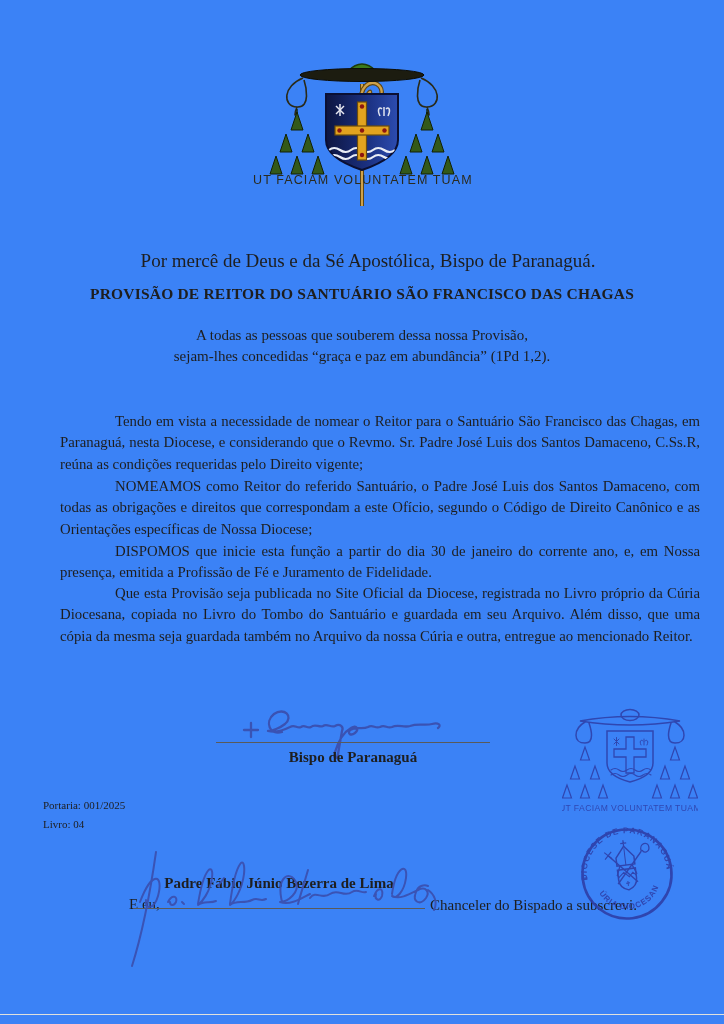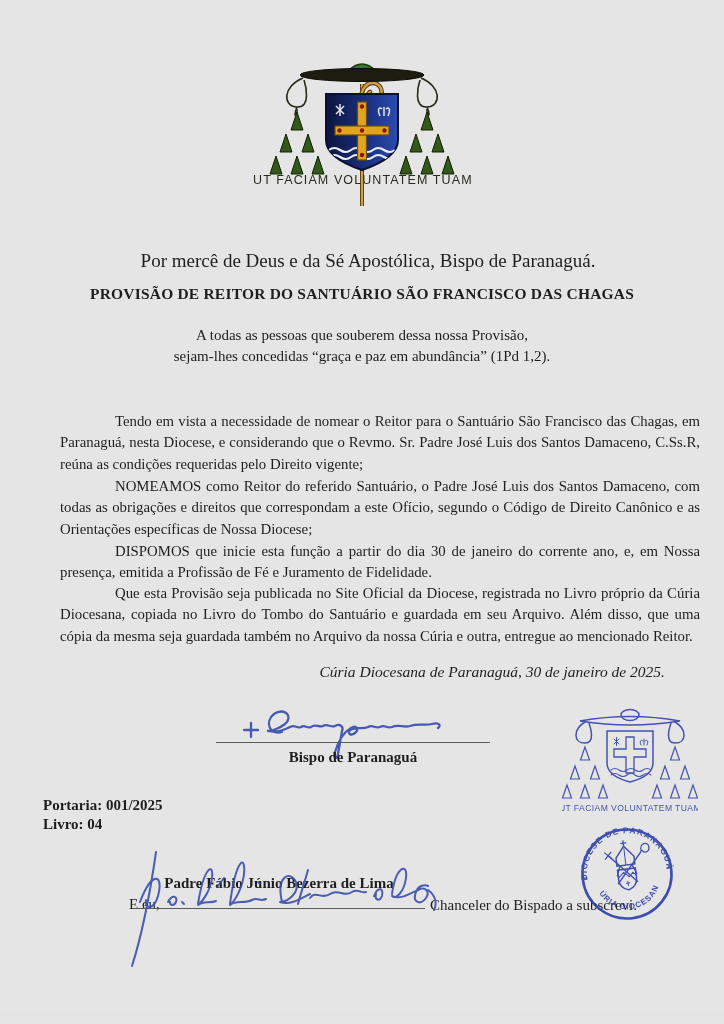--- a/index.html
+++ b/index.html
@@ -1,28 +1,28 @@
 <!DOCTYPE html>
 <html><head>
 <meta charset="utf-8">
 <style>
   html,body{margin:0;padding:0;background:#ffffff;}
-  #page{position:relative;width:724px;height:1024px;background:#e5e5e5;overflow:hidden;
+  #page{position:relative;width:724px;height:1024px;background:#3b82f6;overflow:hidden;
         font-family:"Liberation Serif", serif;color:#1e1e1e;}
   .abs{position:absolute;}
   .ctr{text-align:center;}
   .bishop-name{font-size:22px;font-weight:bold;font-variant:small-caps;letter-spacing:1px;}
   .byline{font-size:19px;margin-left:12px;}
   .doc-title{font-size:15.5px;font-weight:bold;letter-spacing:0.2px;}
   .salutation{font-size:15px;line-height:21px;}
   .para{font-size:14.8px;line-height:21.4px;text-align:justify;text-indent:55px;margin:17px;}
   .dateline{font-size:15.5px;font-style:italic;}
   .sigline{height:1px;background:#5a5a5a;}
   .printed{font-size:15px;font-weight:bold;line-height:18px;}
-  .registry{font-size:15px;line-height:19px;font-weight:bold;}
+  .registry{font-size:11px;line-height:19px;}
   .plain15{font-size:15px;}
   .motto{font-family:"Liberation Sans", sans-serif;font-size:12.5px;letter-spacing:1.1px;
          color:#2a2a1e;white-space:nowrap;}
   .scan-edge{position:absolute;left:0;right:0;top:1014px;height:1px;background:#e1e1dd;}
 </style>
 </head>
 <body>
 
 <div id="page">
 
@@ -113,21 +113,20 @@
   <div class="abs ctr salutation" style="left:0;right:0;top:325px;">
     <div>A todas as pessoas que souberem dessa nossa Provisão,</div>
     <div>sejam-lhes concedidas “graça e paz em abundância” (1Pd 1,2).</div>
   </div>
 
   <p class="abs para" style="left:43px;width:640px;top:394px;">Tendo em vista a necessidade de nomear o Reitor para o Santuário São Francisco das Chagas, em Paranaguá, nesta Diocese, e considerando que o Revmo. Sr. Padre José Luis dos Santos Damaceno, C.Ss.R, reúna as condições requeridas pelo Direito vigente;</p>
   <p class="abs para" style="left:43px;width:640px;top:459px;">NOMEAMOS como Reitor do referido Santuário, o Padre José Luis dos Santos Damaceno, com todas as obrigações e direitos que correspondam a este Ofício, segundo o Código de Direito Canônico e as Orientações específicas de Nossa Diocese;</p>
   <p class="abs para" style="left:43px;width:640px;top:524px;">DISPOMOS que inicie esta função a partir do dia 30 de janeiro do corrente ano, e, em Nossa presença, emitida a Profissão de Fé e Juramento de Fidelidade.</p>
   <p class="abs para" style="left:43px;width:640px;top:566px;">Que esta Provisão seja publicada no Site Oficial da Diocese, registrada no Livro próprio da Cúria Diocesana, copiada no Livro do Tombo do Santuário e guardada em seu Arquivo. Além disso, que uma cópia da mesma seja guardada também no Arquivo da nossa Cúria e outra, entregue ao mencionado Reitor.</p>
 
-  <div class="abs dateline" style="right:59px;top:663px;">Cúria Diocesana de Paranaguá, 30 de janeiro de 2025.</div>
 
   <svg class="abs" style="left:210px;top:700px;" width="280" height="64" viewBox="0 0 280 64">
     <g fill="none" stroke="#3a4fae" stroke-width="2.3" stroke-linecap="round" stroke-linejoin="round" opacity="0.92">
       <path d="M34,30 h14 M41,23 v14"></path>
       <path d="M72,32 C60,36 54,22 64,14 C74,7 84,16 75,24 C70,28 62,31 58,31
                C66,33 74,30 80,27 C85,24 87,29 91,27 C95,24 97,29 101,27
                C105,23 109,28 113,26 C117,23 121,28 125,26
                C130,23 134,27 132,31 L128,54 C127,60 123,59 125,52 C128,42 134,32 141,28
                C147,24 149,30 145,33 C141,36 137,34 140,30
                C146,26 152,30 158,27 C163,24 165,29 170,27 C175,24 177,29 182,27

